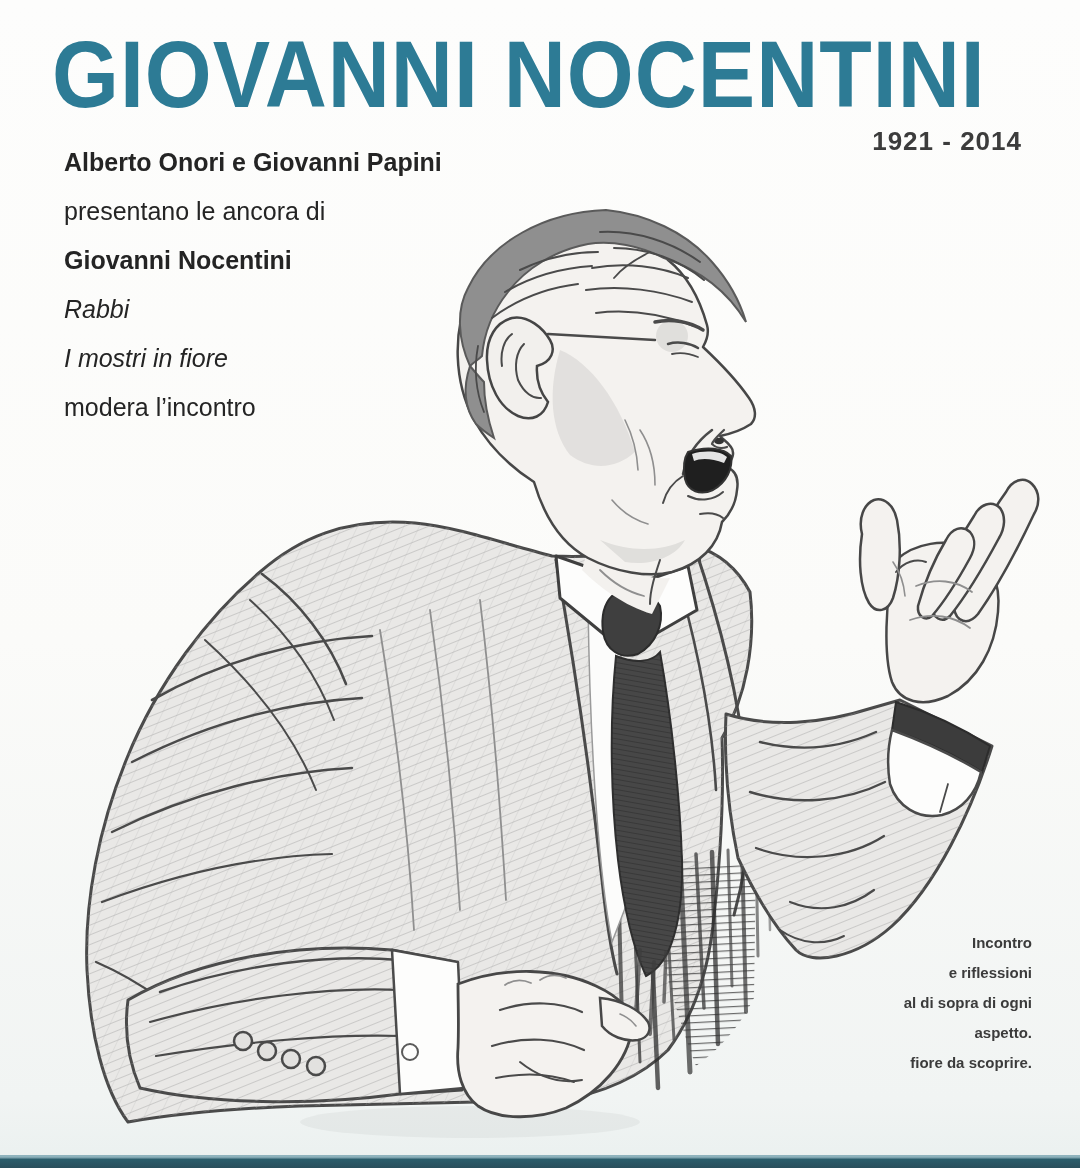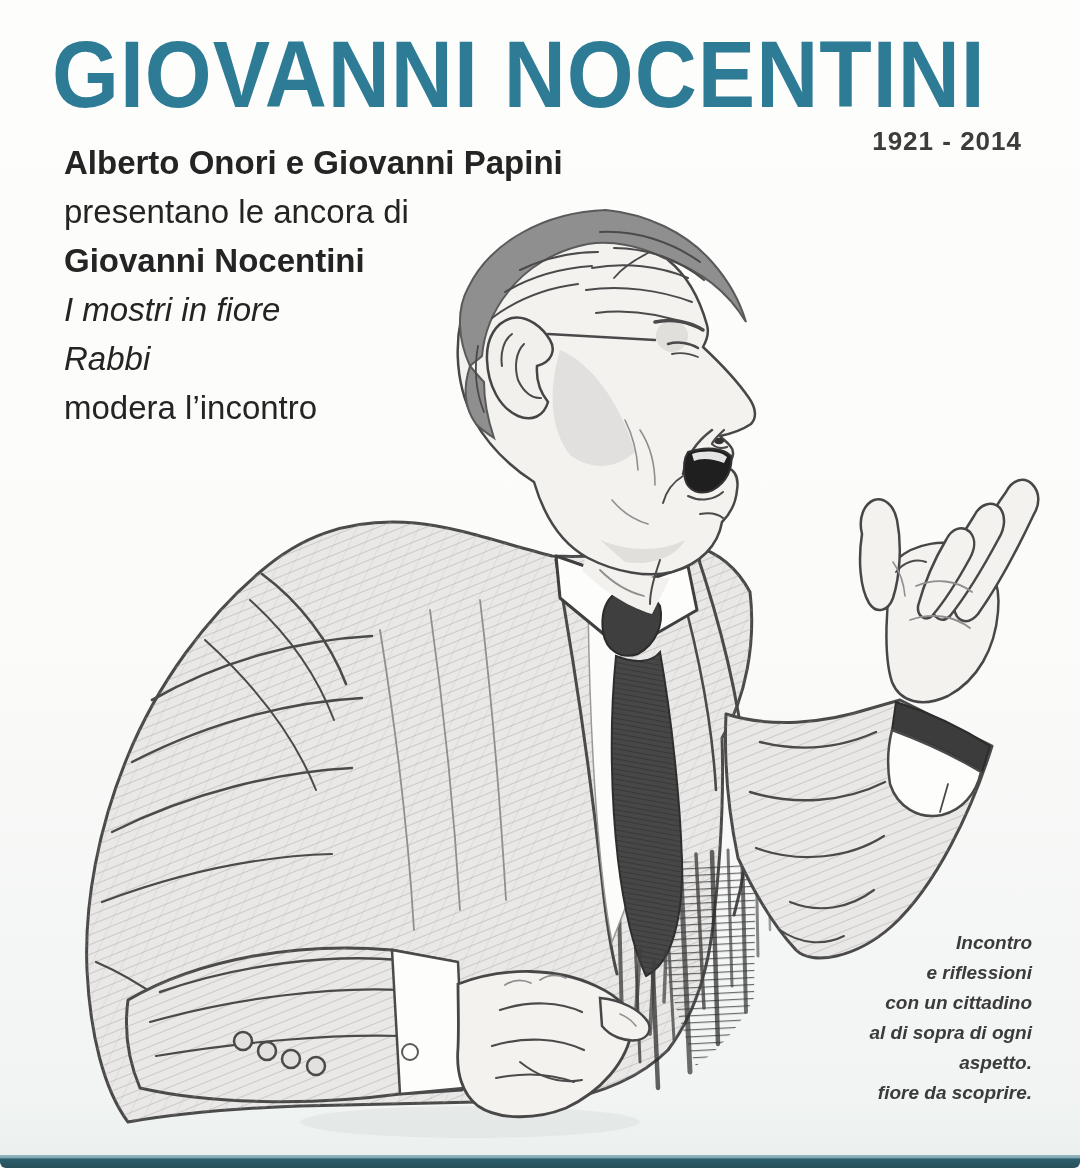--- a/index.html
+++ b/index.html
@@ -1,40 +1,39 @@
 <!DOCTYPE html>
 <html><head>
 <meta charset="utf-8">
 <style>
   html,body { margin:0; padding:0; background:#ffffff; }
   .stage {
     position:relative; width:1080px; height:1168px; overflow:hidden;
     background:linear-gradient(180deg,#fdfdfc 0%,#fbfbf9 55%,#f1f4f3 94%,#eaf0ef 100%);
     font-family:"Liberation Sans", sans-serif;
-    border-radius:6px;
   }
   .title {
     position:absolute; left:52px; top:20px; margin:0;
     font-size:86px; font-weight:700; letter-spacing:1px; white-space:nowrap;
     color:#2d7b95; transform:scaleY(1.10); transform-origin:left top;
   }
   .years {
     position:absolute; right:58px; top:126px;
     font-size:26px; font-weight:700; color:#3c3c3c; letter-spacing:1px;
   }
   .intro {
     position:absolute; left:64px; top:138px;
-    font-size:33px; line-height:49px; color:#242424;
+    font-size:25px; line-height:49px; color:#242424;
   }
   .intro p { margin:0; white-space:nowrap; }
   .b { font-weight:700; }
   .i { font-style:italic; }
   .note {
     position:absolute; right:48px; top:928px; text-align:right;
-    font-size:19px; font-weight:700; line-height:30px; color:#3b3b3b;font-style:italic;
+    font-size:15px; font-weight:700; line-height:30px; color:#3b3b3b;
   }
   .note p { margin:0; white-space:nowrap; }
   .portrait { position:absolute; left:0; top:0; width:1080px; height:1168px; }
   .footer-bar {
     position:absolute; left:0; right:0; bottom:0; height:13px;
     background:linear-gradient(180deg,#8fb3bd 0%,#8fb3bd 16%,#2b5d6b 34%,#294f5c 100%);
   }
   .ln { fill:none; stroke:#4a4a4a; stroke-linecap:round; stroke-linejoin:round; }
   .soft { fill:none; stroke:#8f8f8f; stroke-linecap:round; }
 </style>
@@ -44,22 +43,22 @@
 <div class="stage">
 
   <h1 class="title">GIOVANNI NOCENTINI</h1>
 
   <div class="years">1921 - 2014</div>
 
   <div class="intro">
     <p class="b">Alberto Onori e Giovanni Papini</p>
     <p>presentano le ancora di</p>
     <p class="b">Giovanni Nocentini</p>
+    <p class="i">Rabbi</p>
     <p class="i">I mostri in fiore</p>
-    <p class="i">Rabbi</p>
     <p>modera l’incontro</p>
   </div>
 
   <svg class="portrait" viewBox="0 0 1080 1168" aria-hidden="true">
     <defs>
       <pattern id="hatchJ" width="9" height="9" patternUnits="userSpaceOnUse" patternTransform="rotate(68)">
         <line x1="0" y1="0" x2="0" y2="9" stroke="#9b9b9b" stroke-width="1.6" opacity="0.5"></line>
       </pattern>
       <pattern id="hatchJ2" width="14" height="14" patternUnits="userSpaceOnUse" patternTransform="rotate(25)">
         <line x1="0" y1="0" x2="0" y2="14" stroke="#b3b3b3" stroke-width="1.2" opacity="0.4"></line>
@@ -269,21 +268,20 @@
       <path class="ln" stroke-width="2" d="M 520,1062 C 540,1078 560,1084 582,1080"></path>
       <path class="soft" stroke-width="1.8" d="M 505,985 q 12,-8 26,-2"></path>
       <path class="soft" stroke-width="1.8" d="M 540,980 q 12,-8 26,-2"></path>
       <path class="soft" stroke-width="1.6" d="M 620,1014 q 10,4 16,12"></path>
     </g>
   </svg>
 
   <div class="note">
     <p>Incontro</p>
     <p>e riflessioni</p>
-    <p>con un cittadino</p>
     <p>al di sopra di ogni</p>
     <p>aspetto.</p>
     <p>fiore da scoprire.</p>
   </div>
 
   <div class="footer-bar"></div>
 
 </div>
 
 </body></html>

